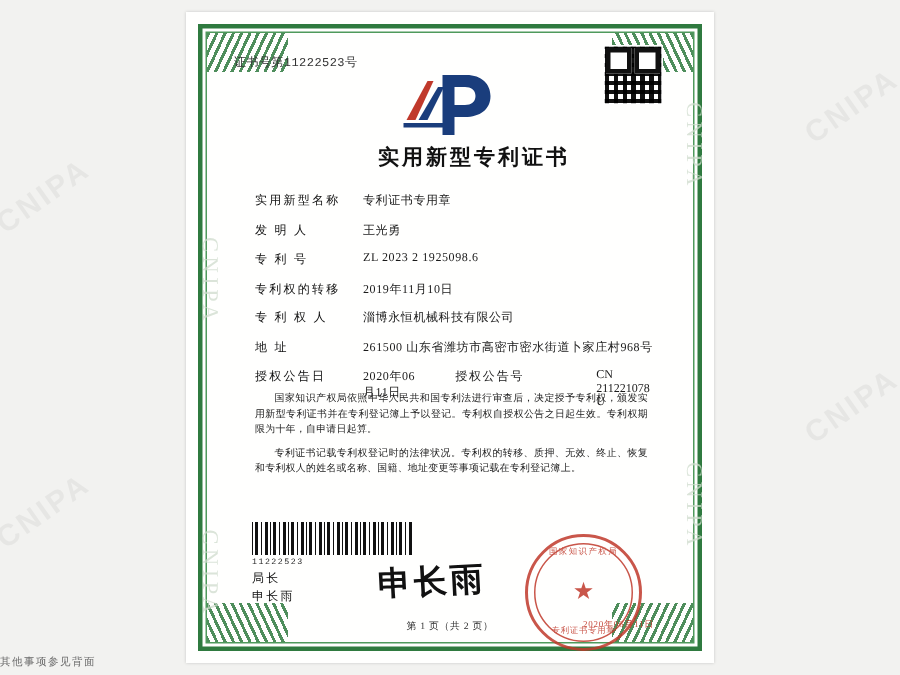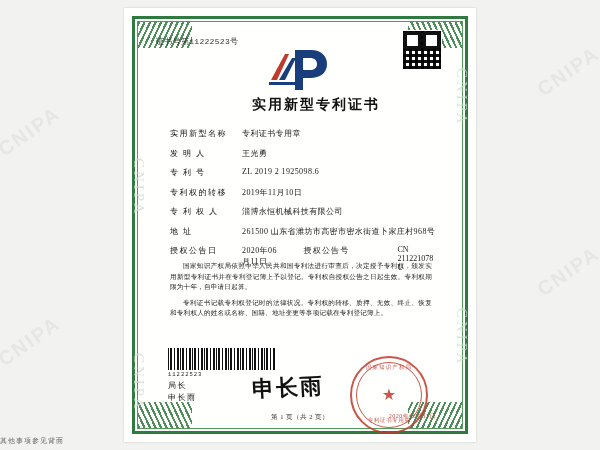--- a/index.html
+++ b/index.html
@@ -230,21 +230,21 @@
       <div class="row">
         <div class="lab">实用新型名称</div>
         <div class="val">专利证书专用章</div>
       </div>
       <div class="row">
         <div class="lab">发 明 人</div>
         <div class="val">王光勇</div>
       </div>
       <div class="row">
         <div class="lab">专 利 号</div>
-        <div class="val">ZL 2019 2 1925098.6</div>
+        <div class="val">ZL 2023 2 1925098.6</div>
       </div>
       <div class="row">
         <div class="lab">专利权的转移</div>
         <div class="val">2019年11月10日</div>
       </div>
       <div class="row">
         <div class="lab">专 利 权 人</div>
         <div class="val">淄博永恒机械科技有限公司</div>
       </div>
       <div class="row">

